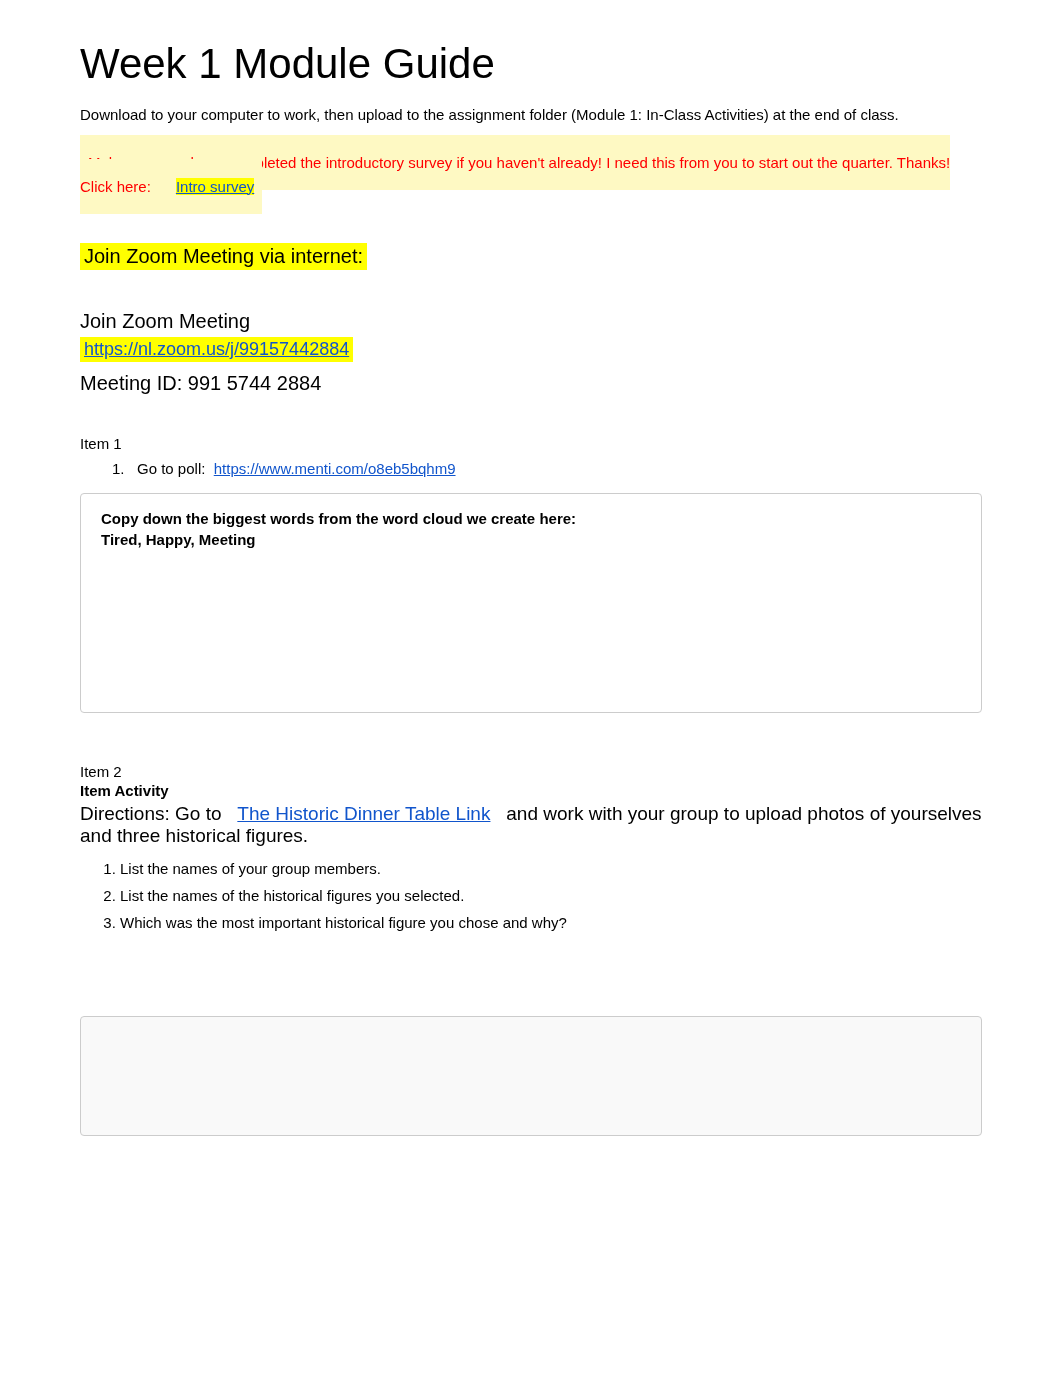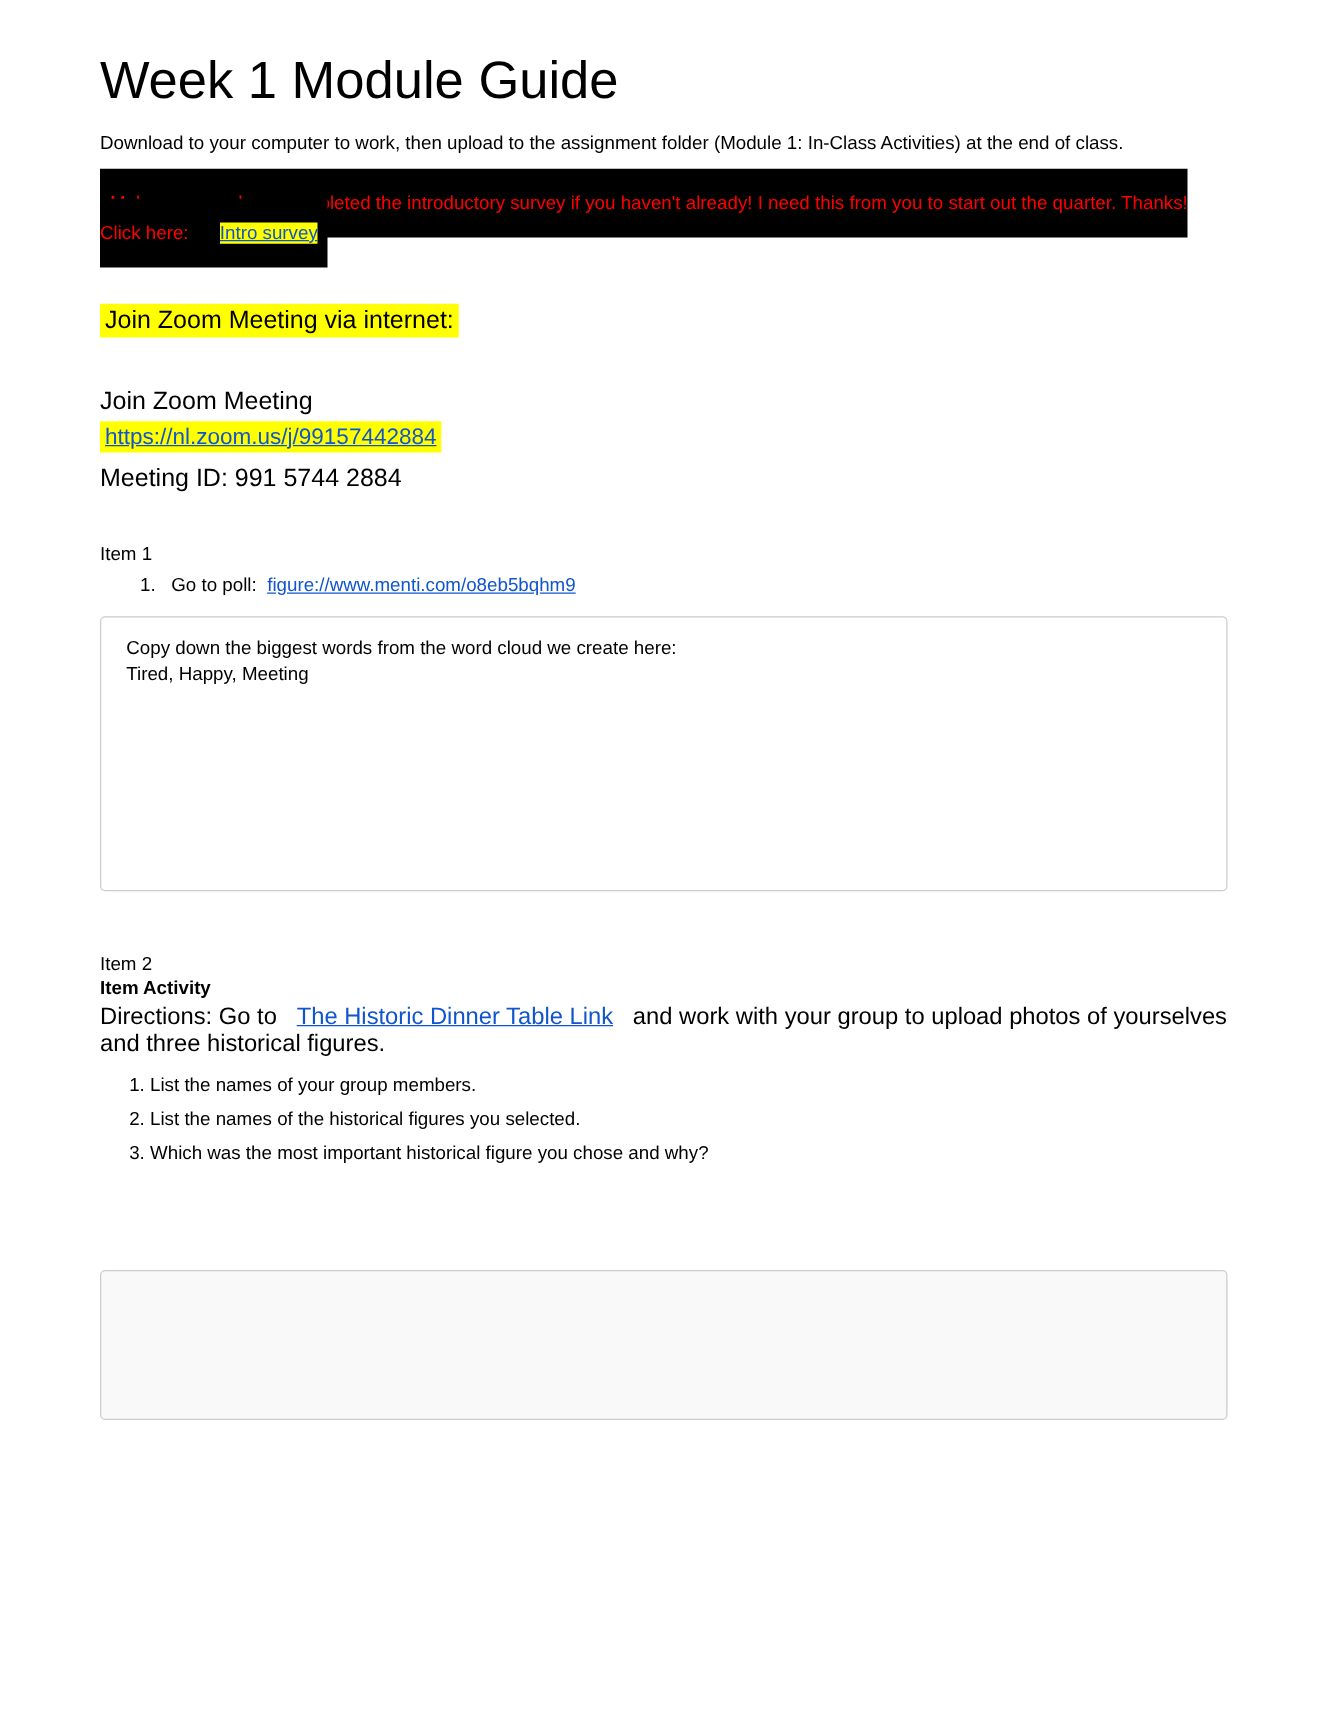--- a/index.html
+++ b/index.html
@@ -84,20 +84,21 @@
 
     .word-cloud-box {
       border: 1px solid #cccccc;
       border-radius: 4px;
       padding: 16px 20px;
       min-height: 220px;
       margin-bottom: 50px;
       font-size: 15px;
       color: #000;
       background: #fff;
+      font-weight: bold;
     }
 
     .word-cloud-box p {
       margin-bottom: 4px;
     }
 
     .item2-label {
       font-size: 15px;
       margin-bottom: 2px;
       color: #000;
@@ -142,21 +143,21 @@
     }
 
     .alert-outer {
       margin-bottom: 24px;
     }
 
     .alert-text {
       font-size: 15px;
       line-height: 1.6;
       color: #ff0000;
-      background-color: #000000;
+      background-color: #fef9c3;
       padding: 19px 8px;
       display: inline;
     }
 
     .intro-survey-link {
       color: #1155cc;
       text-decoration: underline;
       background-color: #ffff00;
     }
   </style>
@@ -196,21 +197,21 @@
 <a class="zoom-link" href="#">https://nl.zoom.us/j/99157442884</a>
 
 
 <p class="meeting-id">Meeting ID: 991 5744 2884</p>
 
 
 <p class="item-label">Item 1</p>
 
 <p class="poll-line">
   1.&nbsp;&nbsp;&nbsp;<span>Go to poll:</span>
-  &nbsp;<a href="#">figure://www.menti.com/o8eb5bqhm9</a>
+  &nbsp;<a href="#">https://www.menti.com/o8eb5bqhm9</a>
 </p>
 
 
 <div class="word-cloud-box">
   <p>Copy down the biggest words from the word cloud we create here:</p>
   <p>Tired, Happy, Meeting</p>
 </div>
 
 
 <p class="item2-label">Item 2</p>

